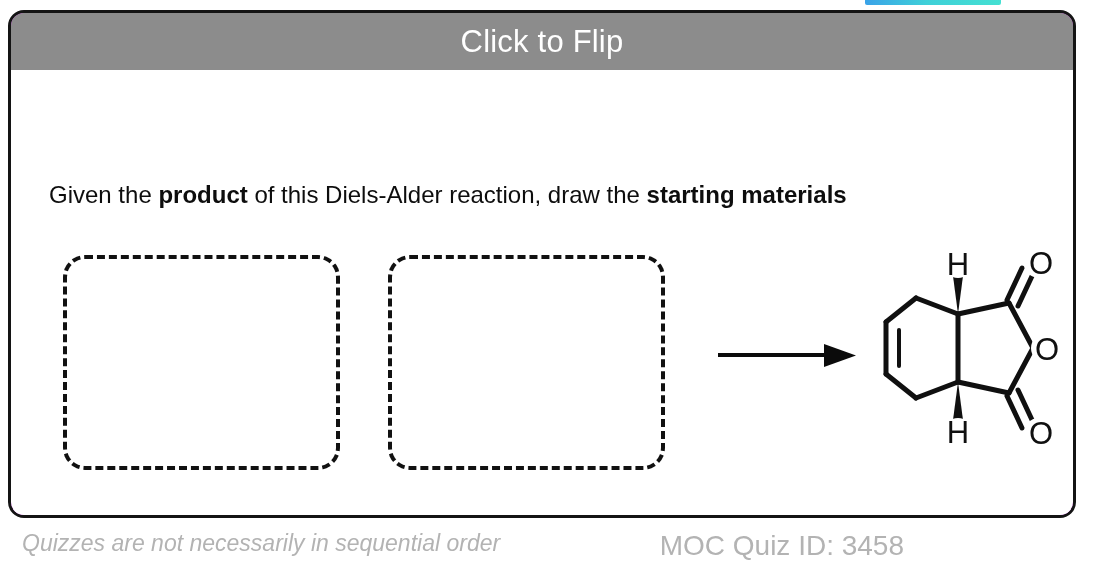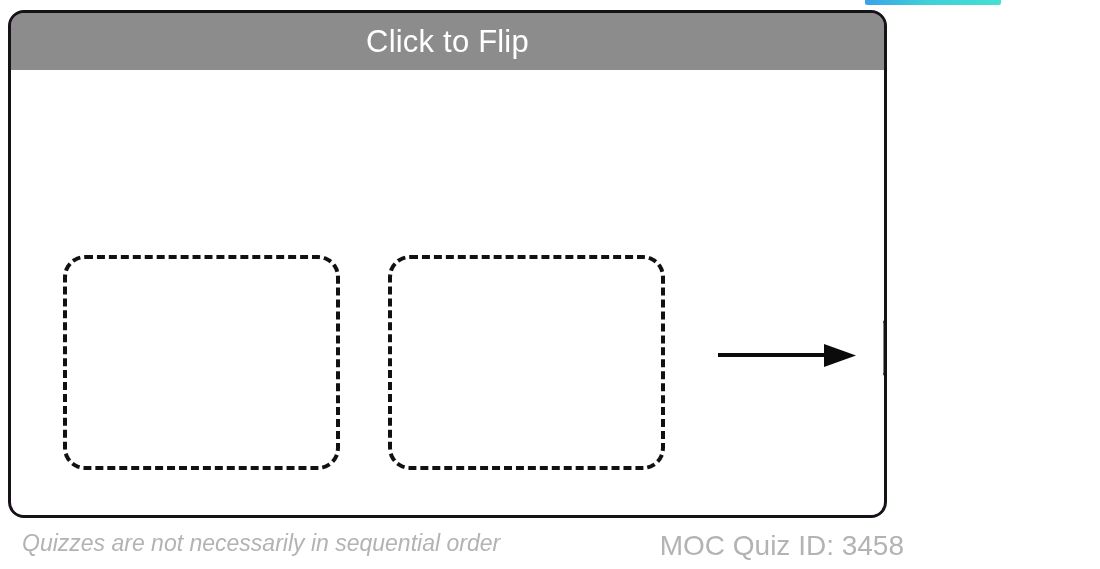--- a/index.html
+++ b/index.html
@@ -25,21 +25,21 @@
     height: 5px;
     background: linear-gradient(90deg, #3aa2e8 0%, #3fd0d8 45%, #45e0d2 100%);
     border-radius: 0 0 2px 2px;
   }
 
   
   #flashcard {
     position: absolute;
     left: 8px;
     top: 10px;
-    width: 879px;
+    width: 1068px;
     height: 508px;
     box-sizing: border-box;
     border: 3px solid #141414;
     border-radius: 16px;
     background: #d946ef;
     overflow: hidden;
   }
 
   #card-header {
     position: absolute;
@@ -138,20 +138,23 @@
 <div id="top-accent-bar"></div>
 
 <div id="flashcard">
 
   <div id="card-header">
     <div id="card-header-title">Click to Flip</div>
   </div>
 
   <div id="card-body">
 
+    <div id="prompt-text">
+      <span>Given the </span><b>product</b><span> of this Diels-Alder reaction, draw the </span><b>starting materials</b>
+    </div>
 
     <div id="reactant-slot-1" class="reactant-slot"></div>
 
     <div id="reactant-slot-2" class="reactant-slot"></div>
 
     <svg id="reaction-arrow" viewBox="0 0 140 30">
       <line x1="2" y1="15" x2="112" y2="15" stroke="#0b0b0b" stroke-width="4"></line>
       <polygon points="108,4 140,15.5 108,27" fill="#0b0b0b"></polygon>
     </svg>
 

